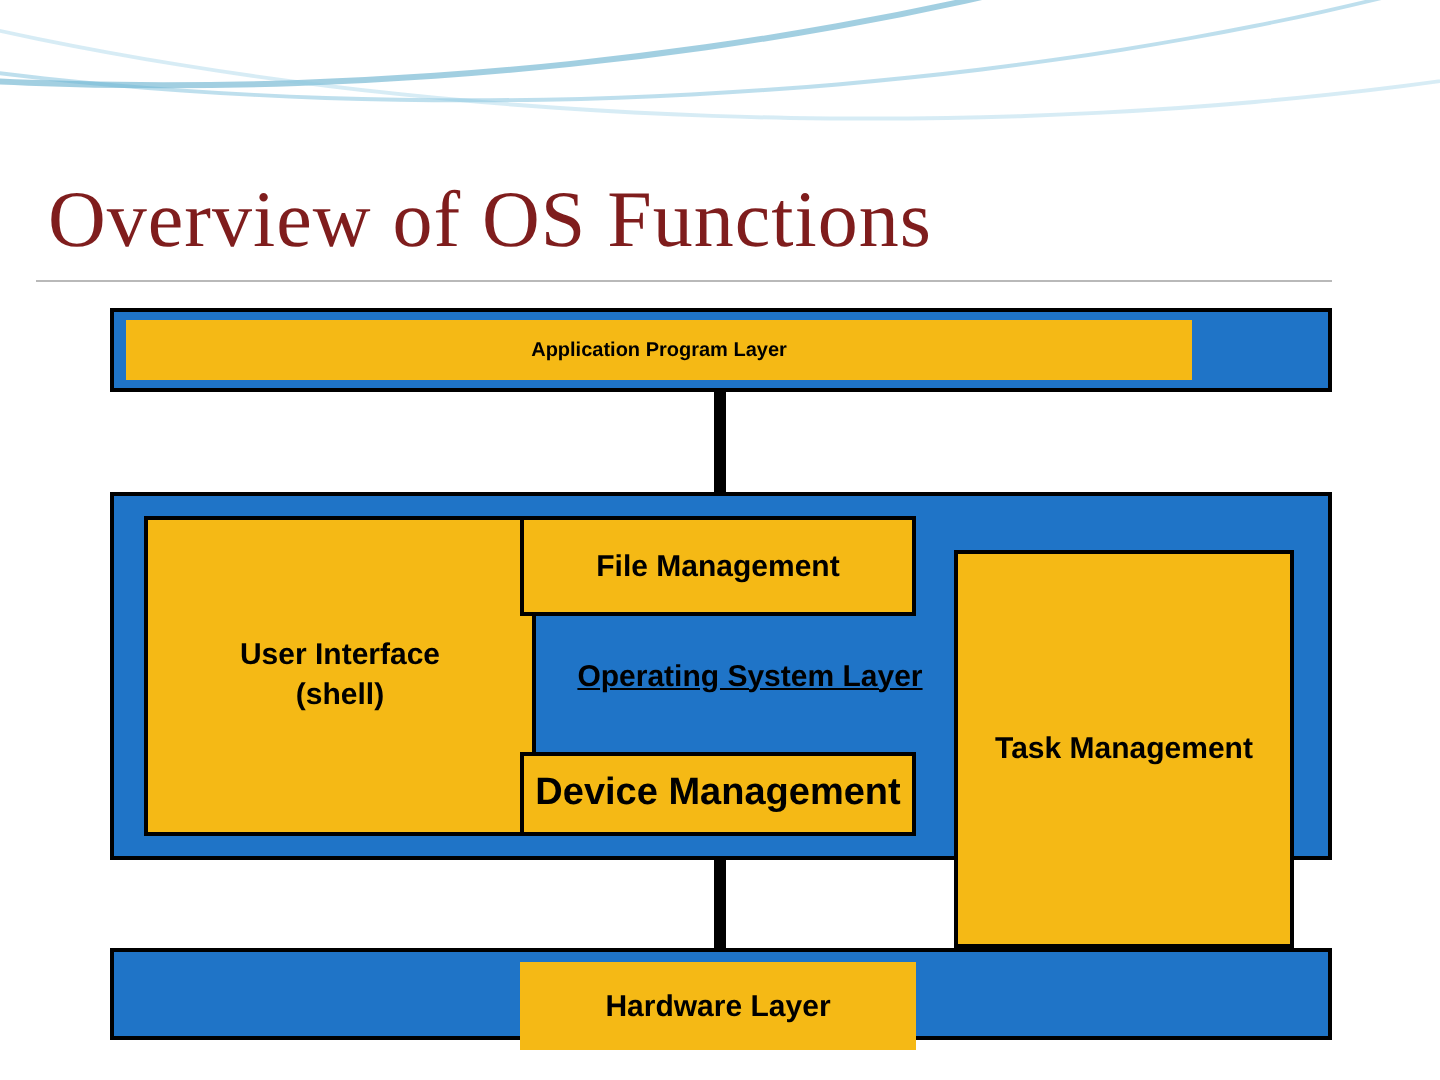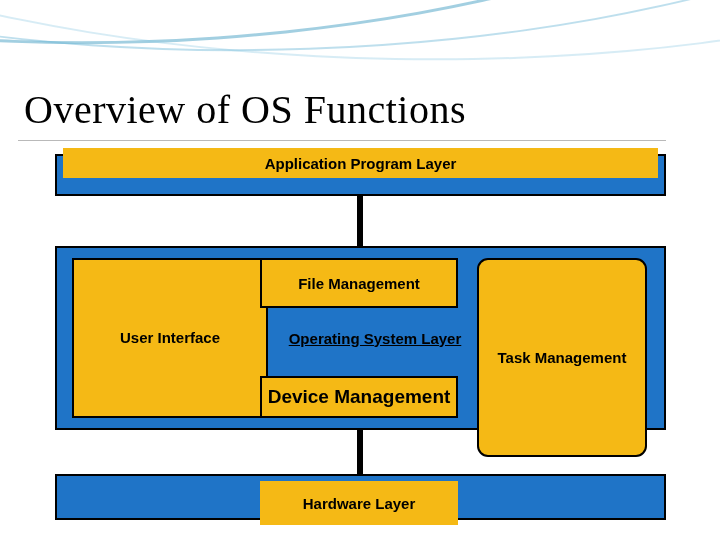--- a/index.html
+++ b/index.html
@@ -15,21 +15,21 @@
   }
   .wave1 { width: 1400px; height: 500px; left: -500px; top: -460px; border-color: rgba(70,160,195,0.5); border-width: 3px; transform: rotate(-4deg); }
   .wave2 { width: 1500px; height: 520px; left: -450px; top: -470px; border-color: rgba(110,185,215,0.45); border-width: 2px; transform: rotate(-2deg); }
   .wave3 { width: 1600px; height: 560px; left: -400px; top: -500px; border-color: rgba(140,200,225,0.35); border-width: 2px; transform: rotate(1deg); }
 
   .title {
     position: absolute;
     left: 24px;
     top: 86px;
     font-size: 40px;
-    color: #000000;
+    color: #7f1d1d;
     font-weight: normal;
     letter-spacing: 0.5px;
   }
   .title-underline {
     position: absolute;
     left: 18px;
     top: 140px;
     width: 648px;
     height: 1px;
     background: #b9b9b9;
@@ -43,26 +43,26 @@
     justify-content: center;
     text-align: center;
     font-family: Arial, Helvetica, sans-serif;
     font-weight: bold;
     color: #000;
   }
   .blue { background: #1f74c7; }
   .orange { background: #f5b915; }
 
   .app-layer    { left: 55px;  top: 154px; width: 611px; height: 42px; font-size: 15px; }
-  .app-inner    { left: 63px;  top: 148px; width: 595px; height: 30px; font-size: 15px; border: none; }
+  .app-inner    { left: 63px;  top: 160px; width: 533px; height: 30px; font-size: 10px; border: none; }
 
   .os-band      { left: 55px;  top: 246px; width: 611px; height: 184px; }
 
   .user-if      { left: 72px;  top: 258px; width: 196px; height: 160px; font-size: 15px; line-height: 1.35; }
-  .task-mgmt    { left: 477px; top: 258px; width: 170px; height: 199px; font-size: 15px; border-radius: 11px; }
+  .task-mgmt    { left: 477px; top: 275px; width: 170px; height: 199px; font-size: 15px; }
 
   .file-mgmt    { left: 260px; top: 258px; width: 198px; height: 50px; font-size: 15px; }
   .os-layer-lbl { left: 276px; top: 317px; width: 198px; height: 42px; font-size: 15px; background: transparent; border: none; text-decoration: underline; }
   .dev-mgmt     { left: 260px; top: 376px; width: 198px; height: 42px; font-size: 19px; }
 
   .hw-band      { left: 55px;  top: 474px; width: 611px; height: 46px; }
   .hw-inner     { left: 260px; top: 481px; width: 198px; height: 44px; font-size: 15px; border: none; }
 
   .connector {
     position: absolute;
@@ -85,20 +85,21 @@
 <div class="box blue app-layer"></div>
 <div class="box orange app-inner">Application Program Layer</div>
 
 <div class="connector conn1"></div>
 
 <div class="box blue os-band"></div>
 
 <div class="box orange user-if">
   <div>
     <div>User Interface</div>
+    <div>(shell)</div>
   </div>
 </div>
 
 <div class="box orange file-mgmt">File Management</div>
 <div class="box os-layer-lbl">Operating System Layer</div>
 <div class="box orange dev-mgmt">Device Management</div>
 
 <div class="box orange task-mgmt">Task Management</div>
 
 <div class="connector conn2"></div>

